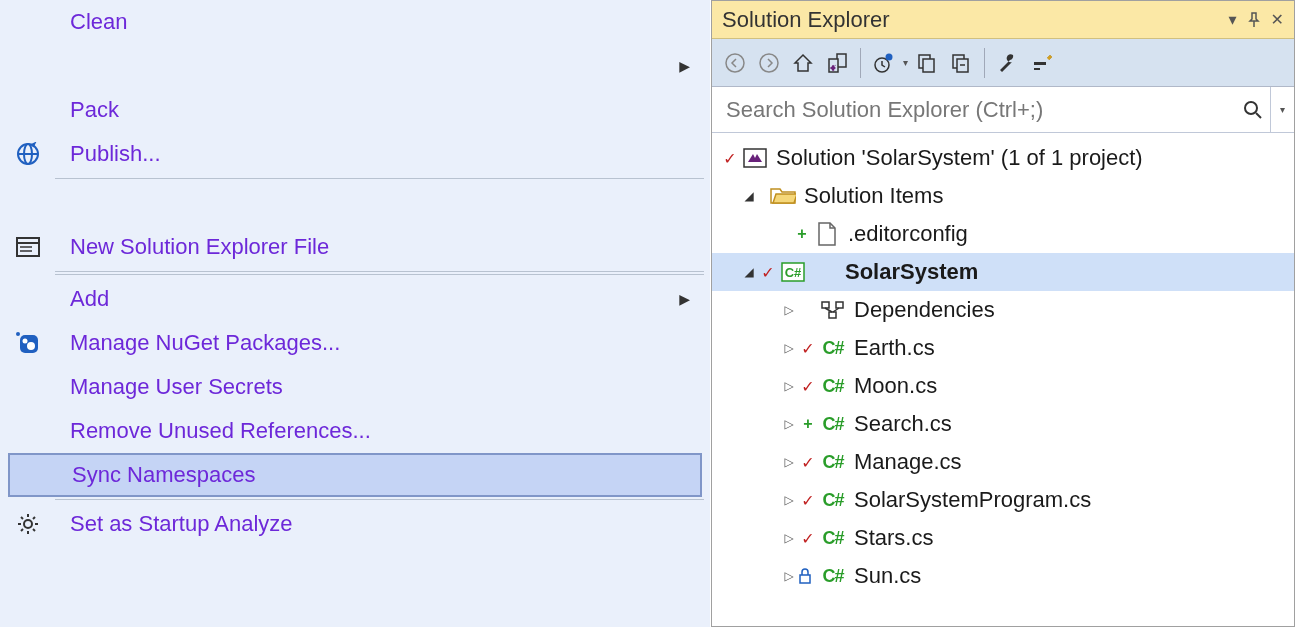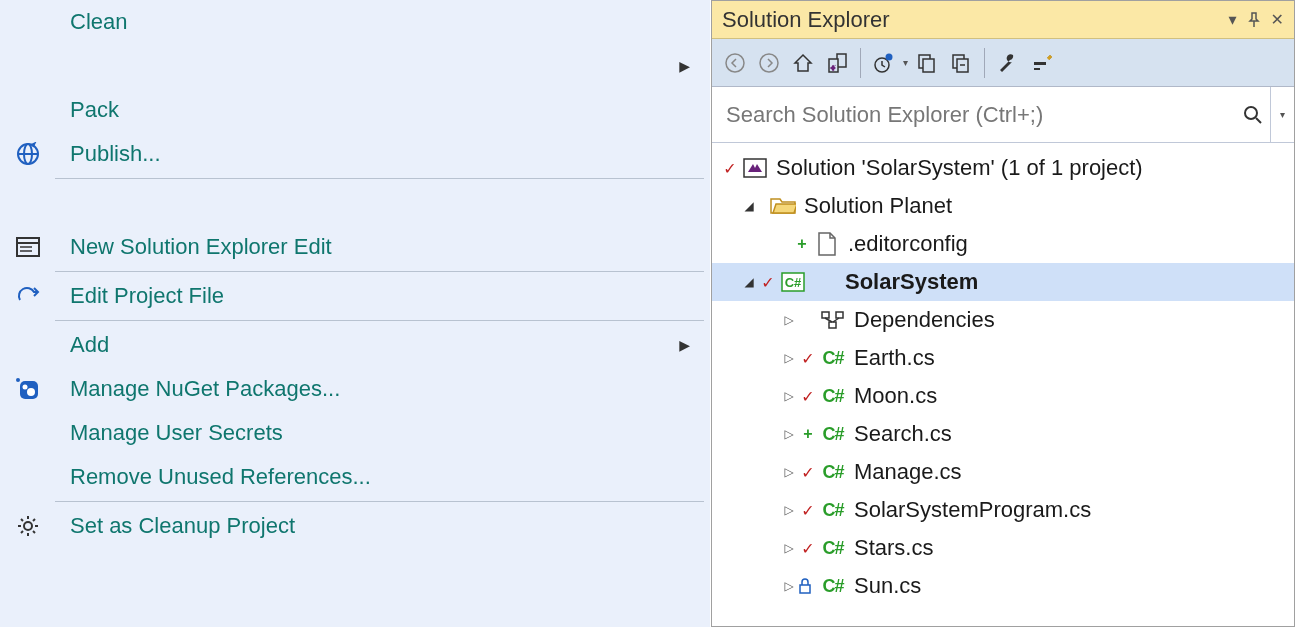--- a/index.html
+++ b/index.html
@@ -1,34 +1,34 @@
 <!DOCTYPE html>
 <html><head>
 <meta charset="utf-8">
 <style>
 * { margin: 0; padding: 0; box-sizing: border-box; }
 body { font-family: "Segoe UI", Arial, sans-serif; font-size: 19px; background: #fff; width: 1295px; height: 627px; overflow: hidden; position: relative; }
 .container { display: flex; width: 100%; height: 100%; }
 .context-menu { width: 711px; height: 627px; background: #eaf0fb; border-right: 1px solid #fff; position: relative; }
 .menu-item { display: flex; align-items: center; height: 44px; padding-left: 70px; cursor: default; position: relative; }
 .menu-item .icon-slot { position: absolute; left: 12px; width: 32px; height: 32px; display: flex; align-items: center; justify-content: center; }
-.menu-item .label { font-size: 22px; color: #0f766e; }
+.menu-item .label { font-size: 22px; color: #6d28d9; }
 .menu-item .chevron { margin-left: auto; margin-right: 20px; font-size: 14px; color: #333; }
 .menu-item.highlighted { background: #c5d4f5; border: 2px solid #8096c8; margin: 0 8px; padding-left: 62px; }
 .menu-item.highlighted .icon-slot { left: 4px; }
 .menu-separator { height: 1px; background: #b8c2d0; margin: 2px 6px 2px 55px; }
 .explorer-panel { width: 584px; height: 627px; display: flex; flex-direction: column; border: 1px solid #a0a0a0; }
 .panel-title { background: #fbe8a6; height: 38px; display: flex; align-items: center; padding: 0 10px; border-bottom: 1px solid #d0c080; }
 .panel-title .title-text { font-size: 22px; color: #333; }
 .panel-title .title-controls { margin-left: auto; display: flex; gap: 10px; align-items: center; }
 .panel-title .title-controls span { font-size: 16px; color: #555; cursor: default; }
 .toolbar { background: #d6e2f0; height: 48px; display: flex; align-items: center; padding: 0 8px; gap: 4px; border-bottom: 1px solid #b0b8c8; }
 .toolbar .tb-btn { width: 30px; height: 30px; display: flex; align-items: center; justify-content: center; cursor: default; }
 .toolbar .tb-sep { width: 1px; height: 30px; background: #a0a8b8; margin: 0 4px; }
-.search-bar { background: #fff; height: 56px; display: flex; align-items: center; border-bottom: 1px solid #c0c8d8; }
+.search-bar { background: #fff; height: 46px; display: flex; align-items: center; border-bottom: 1px solid #c0c8d8; }
 .search-input { flex: 1; border: none; outline: none; padding: 0 14px; font-size: 22px; color: #333; background: transparent; }
 .search-input::placeholder { color: #777; }
 .search-icon { width: 34px; display: flex; align-items: center; justify-content: center; }
 .search-dropdown { width: 24px; border-left: 1px solid #c0c8d8; height: 100%; display: flex; align-items: center; justify-content: center; font-size: 10px; color: #555; }
 .tree { flex: 1; background: #fff; padding-top: 6px; overflow: hidden; }
 .tree-row { display: flex; align-items: center; height: 38px; font-size: 22px; color: #1a1a1a; cursor: default; }
 .tree-row.bold .tree-label { font-weight: 600; margin-left: 31px; }
 .tree-row.selected { background: #cfe0f8; }
 .tree-arrow { width: 18px; font-size: 12px; color: #5a5a5a; text-align: center; }
 .tree-arrow.open { color: #333; }
@@ -79,31 +79,23 @@
     </div>
     <div class="menu-item">
       <span class="icon-slot">
         <svg width="24" height="20" viewBox="0 0 24 20">
             <rect x="1" y="1" width="22" height="18" fill="none" stroke="#333" stroke-width="2"></rect>
             <line x1="1" y1="6" x2="23" y2="6" stroke="#333" stroke-width="2"></line>
             <line x1="4" y1="10" x2="16" y2="10" stroke="#333" stroke-width="1.5"></line>
             <line x1="4" y1="14" x2="16" y2="14" stroke="#333" stroke-width="1.5"></line>
           </svg>
       </span>
-      <span class="label">New Solution Explorer Edit</span>
+      <span class="label">New Solution Explorer File</span>
     </div>
     <div class="menu-separator"></div>
-    <div class="menu-item">
-      <span class="icon-slot">
-        <svg width="24" height="20" viewBox="0 0 24 20">
-            <path d="M 4 14 A 8 8 0 0 1 18 6 L 22 6 M 18 2 L 22 6 L 18 10" fill="none" stroke="#2060c0" stroke-width="2"></path>
-          </svg>
-      </span>
-      <span class="label">Edit Project File</span>
-    </div>
     <div class="menu-separator"></div>
     <div class="menu-item">
       <span class="icon-slot"></span>
       <span class="label">Add</span>
       <span class="chevron">▶</span>
     </div>
     <div class="menu-item">
       <span class="icon-slot">
         <svg width="24" height="24" viewBox="0 0 24 24">
             <rect x="4" y="4" width="18" height="18" rx="5" fill="#2060c0"></rect>
@@ -114,39 +106,43 @@
       </span>
       <span class="label">Manage NuGet Packages...</span>
     </div>
     <div class="menu-item">
       <span class="icon-slot"></span>
       <span class="label">Manage User Secrets</span>
     </div>
     <div class="menu-item">
       <span class="icon-slot"></span>
       <span class="label">Remove Unused References...</span>
+    </div>
+    <div class="menu-item highlighted">
+      <span class="icon-slot"></span>
+      <span class="label">Sync Namespaces</span>
     </div>
     <div class="menu-separator"></div>
     <div class="menu-item">
       <span class="icon-slot">
         <svg width="24" height="24" viewBox="0 0 24 24">
             <circle cx="12" cy="12" r="4" fill="none" stroke="#333" stroke-width="2"></circle>
             <g stroke="#333" stroke-width="2" fill="none">
               <line x1="12" y1="2" x2="12" y2="5"></line>
               <line x1="12" y1="19" x2="12" y2="22"></line>
               <line x1="2" y1="12" x2="5" y2="12"></line>
               <line x1="19" y1="12" x2="22" y2="12"></line>
               <line x1="5" y1="5" x2="7" y2="7"></line>
               <line x1="17" y1="17" x2="19" y2="19"></line>
               <line x1="5" y1="19" x2="7" y2="17"></line>
               <line x1="17" y1="7" x2="19" y2="5"></line>
             </g>
           </svg>
       </span>
-      <span class="label">Set as Cleanup Project</span>
+      <span class="label">Set as Startup Analyze</span>
     </div>
   </div>
 
   <div class="explorer-panel">
     <div class="panel-title">
       <span class="title-text">Solution Explorer</span>
       <div class="title-controls">
         <span>▾</span>
         <span>
             <svg width="14" height="16" viewBox="0 0 14 16">
@@ -241,21 +237,21 @@
       </div>
       <div class="tree-row indent-1">
         <span class="tree-arrow open">◢</span>
         <span style="width:10px"></span>
         <span class="tree-icon">
             <svg width="26" height="20" viewBox="0 0 26 20">
               <path d="M1 3 L10 3 L12 6 L25 6 L25 17 L1 17 Z" fill="#fff" stroke="#c09020" stroke-width="1.5"></path>
               <path d="M3 17 L6 8 L27 8 L24 17 Z" fill="#f5d77a" stroke="#c09020" stroke-width="1.5"></path>
             </svg>
           </span>
-        <span class="tree-label">Solution Planet</span>
+        <span class="tree-label">Solution Items</span>
       </div>
       <div class="tree-row indent-2">
         <span style="width:18px"></span>
         <span class="tree-status status-plus">+</span>
         <span class="tree-icon">
             <svg width="20" height="24" viewBox="0 0 20 24">
               <path d="M2 1 L13 1 L18 6 L18 23 L2 23 Z" fill="#fff" stroke="#666" stroke-width="1.5"></path>
               <path d="M13 1 L13 6 L18 6" fill="none" stroke="#666" stroke-width="1.5"></path>
             </svg>
           </span>

